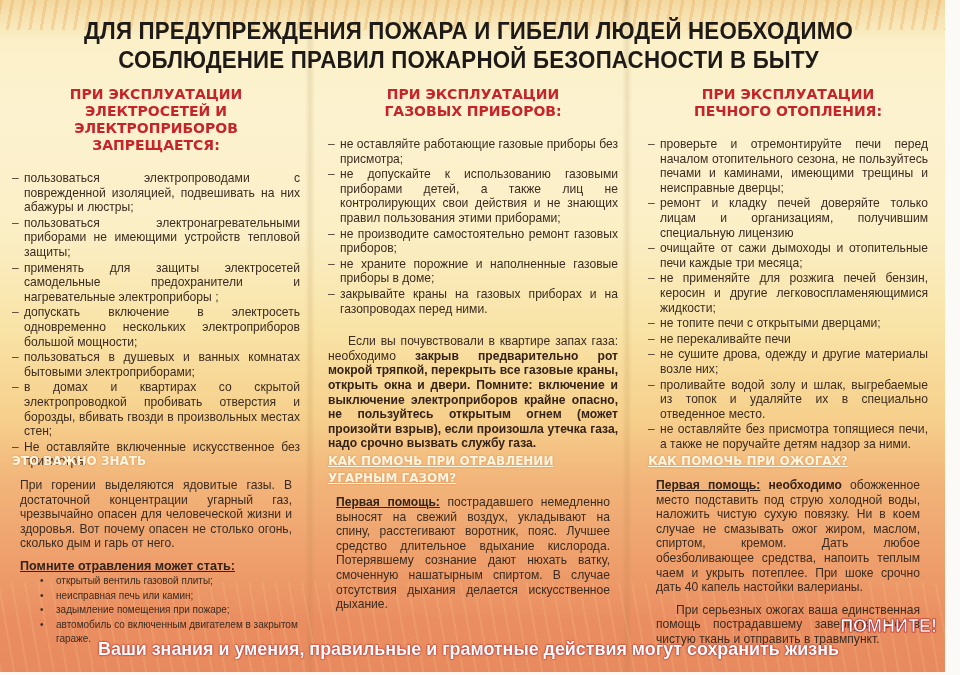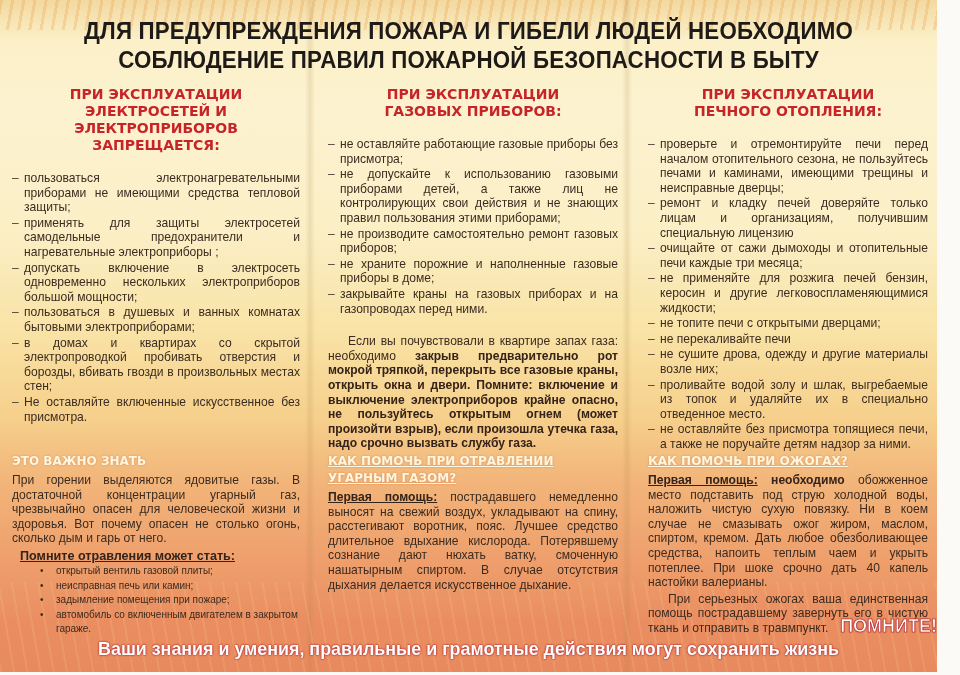--- a/index.html
+++ b/index.html
@@ -9,20 +9,21 @@
     font-family:"DejaVu Sans", sans-serif;
     color:#3a2a1e;
   }
   .leaflet {
     position:absolute; left:0; top:0; width:937px; height:672px;
     background: linear-gradient(180deg,
       #f3d8a0 0px, #fbf0c8 40px, #fcf2cf 110px, #fbefc6 230px,
       #f9e3a6 330px, #f6cf8b 420px, #f2b57a 480px, #ee9f6c 560px,
       #ea8e61 620px, #e88a5f 672px);
     overflow:hidden;
+    padding-left:8px;
   }
   .leaflet::before {
     content:""; position:absolute; left:0; top:0; right:0; height:30px;
     background: repeating-linear-gradient(100deg, rgba(230,150,60,0.25) 0 3px, rgba(255,255,255,0) 3px 11px);
   }
   .leaflet::after {
     content:""; position:absolute; left:0; bottom:0; right:0; height:90px;
     background: repeating-linear-gradient(80deg, rgba(250,200,140,0.18) 0 2px, rgba(255,255,255,0) 2px 13px);
     pointer-events:none;
   }
@@ -63,21 +64,21 @@
   .gasp b { color:#352218; }
 
   .hwhite {
     text-align:left; font-weight:bold; color:#fff6e0;
     font-size:12px; line-height:17px; text-shadow:0 0 2px rgba(190,90,40,0.5);
     margin:0 0 3px 0;
   }
   .hwhite.u { text-decoration:underline; }
   .para {
     font-family:"Liberation Sans", sans-serif;
-    font-size:12.1px; line-height:14.6px; text-align:justify; margin:0; color:#3b2b20;
+    font-size:12.1px; line-height:14.6px; text-align:justify; margin:8px; color:#3b2b20;
   }
   .para .lead { font-weight:bold; text-decoration:underline; color:#352218; }
   .para .bold { font-weight:bold; color:#352218; }
   .indent { text-indent:20px; margin-top:2px; }
 
   .cause-h { font-family:"Liberation Sans", sans-serif; font-weight:bold; text-decoration:underline;
     font-size:12.6px; margin:3px 0 1px 8px; color:#352218; }
   ul.bullets { margin:0; padding:0 0 0 28px; list-style:none; }
   ul.bullets li { position:relative; font-family:"Liberation Sans", sans-serif;
     font-size:10px; line-height:14.6px; padding-left:16px; color:#3b2b20; }
@@ -108,21 +109,22 @@
   </div>
 
   <div class="col c1">
     <div class="hred">
       <div>ПРИ ЭКСПЛУАТАЦИИ</div>
       <div>ЭЛЕКТРОСЕТЕЙ И</div>
       <div>ЭЛЕКТРОПРИБОРОВ</div>
       <div>ЗАПРЕЩАЕТСЯ:</div>
     </div>
     <ul class="dash">
-      <li>пользоваться электронагревательными приборами не имеющими средства тепловой защиты;</li>
+      <li>пользоваться электропроводами с поврежденной изоляцией, подвешивать на них абажуры и люстры;</li>
+      <li>пользоваться электронагревательными приборами не имеющими устройств тепловой защиты;</li>
       <li>применять для защиты электросетей самодельные предохранители и нагревательные электроприборы ;</li>
       <li>допускать включение в электросеть одновременно нескольких электроприборов большой мощности;</li>
       <li>пользоваться в душевых и ванных комнатах бытовыми электроприборами;</li>
       <li>в домах и квартирах со скрытой электропроводкой пробивать отверстия и борозды, вбивать гвозди в произвольных местах стен;</li>
       <li>Не оставляйте включенные искусственное без присмотра.</li>
     </ul>
 
     <div style="position:absolute; top:367px; left:0; width:288px;">
       <div class="hwhite">ЭТО ВАЖНО ЗНАТЬ</div>
       <p class="para">При горении выделяются ядовитые газы. В достаточной концентрации угарный газ, чрезвычайно опасен для человеческой жизни и здоровья. Вот почему опасен не столько огонь, сколько дым и гарь от него.</p>

